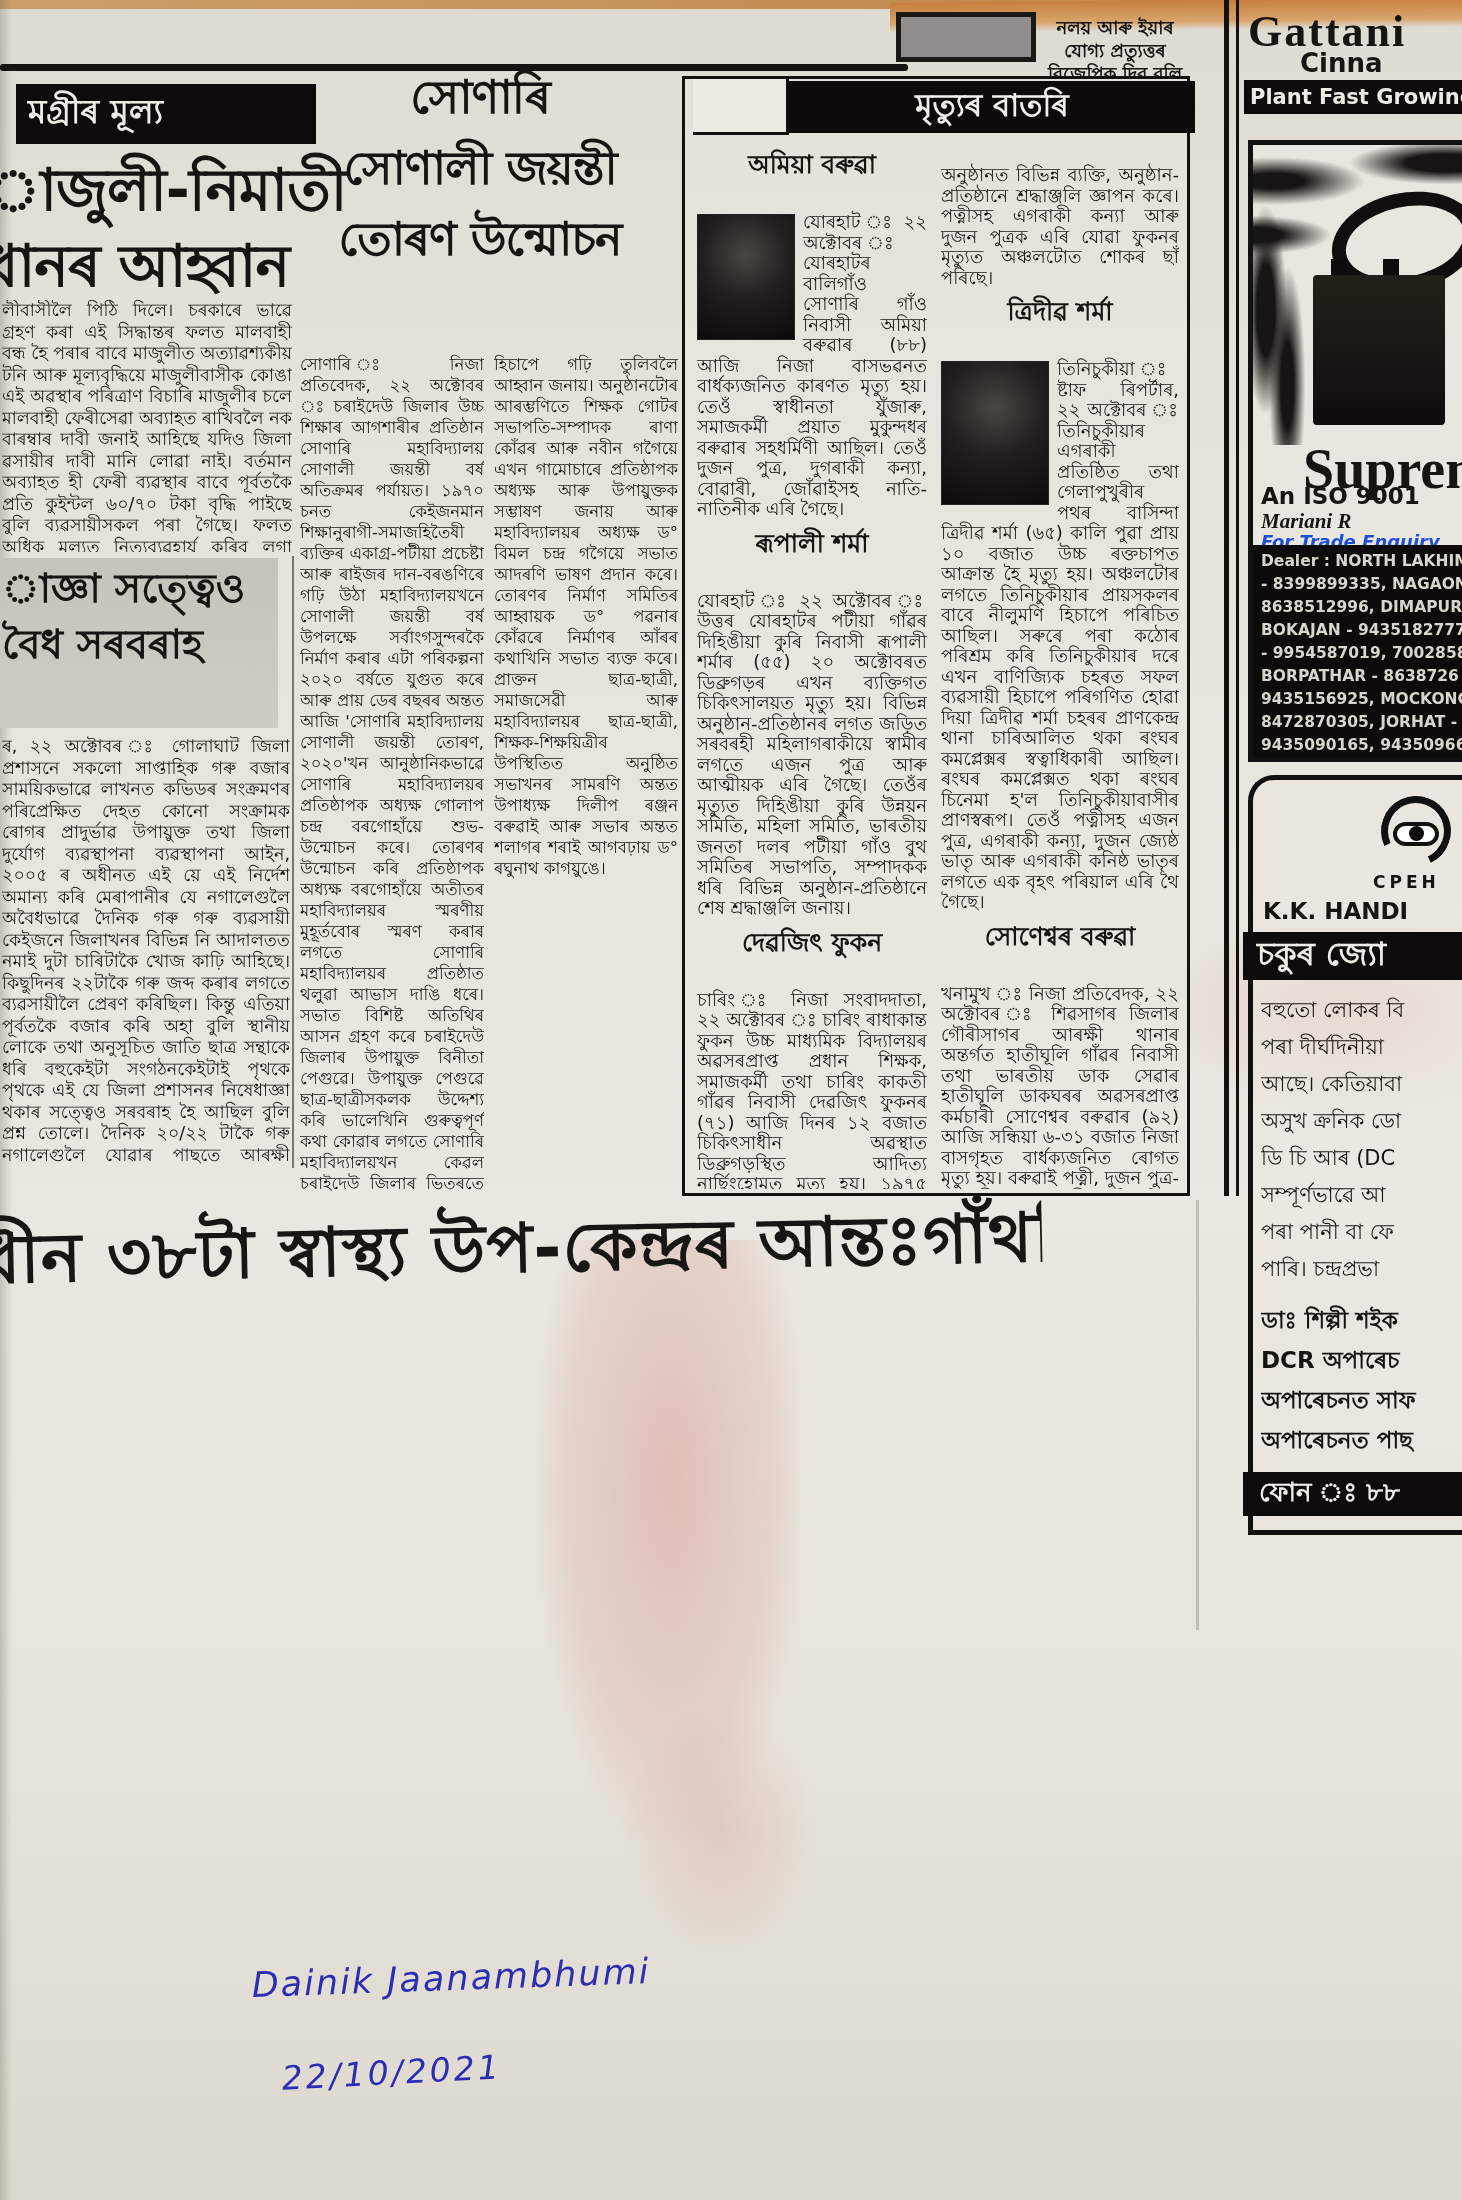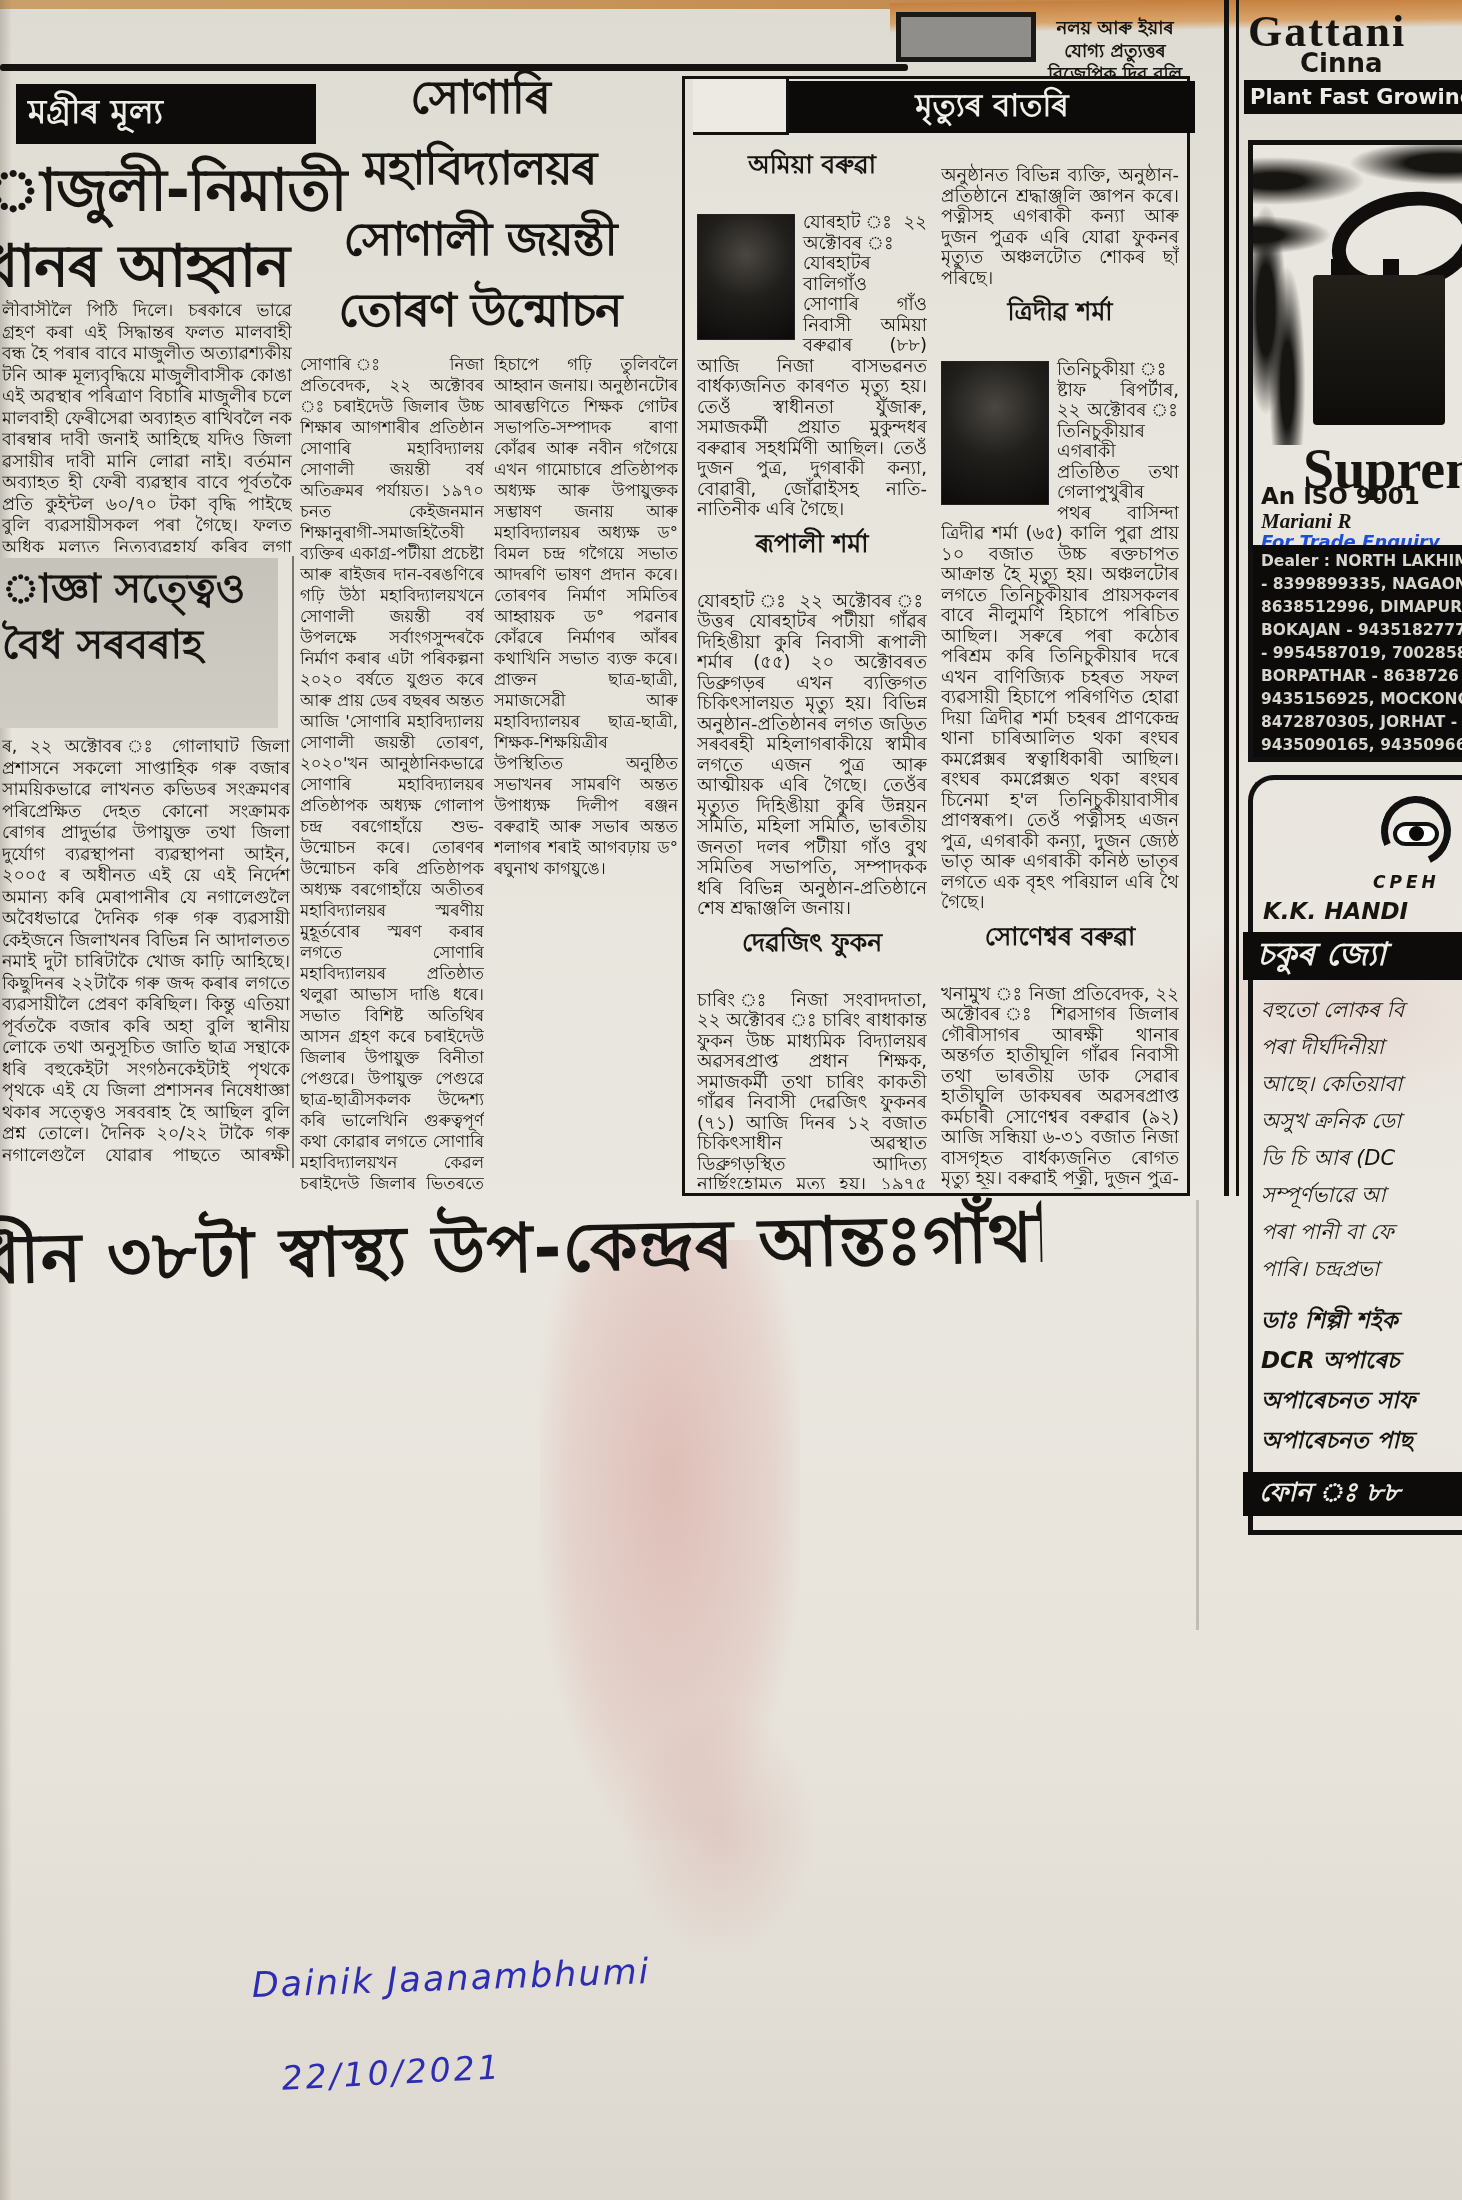--- a/index.html
+++ b/index.html
@@ -59,21 +59,21 @@
        radial-gradient(ellipse 160px 36px at 90% 6%,#171512 25%,rgba(23,21,18,0) 60%),
        radial-gradient(ellipse 30px 150px at 6% 55%,#171512 30%,rgba(23,21,18,0) 70%),
        radial-gradient(ellipse 26px 170px at 16% 80%,#171512 25%,rgba(23,21,18,0) 70%),
        radial-gradient(ellipse 120px 30px at 0% 30%,#171512 25%,rgba(23,21,18,0) 65%);}
   .cable{position:absolute;left:78px;top:48px;width:120px;height:70px;border:14px solid #100f0d;border-radius:50%;transform:rotate(-12deg);}
   .battery-body{position:absolute;left:60px;top:130px;width:132px;height:150px;background:linear-gradient(180deg,#232019,#0e0d0b);border-radius:4px;}
   .battery-cap{position:absolute;width:16px;height:18px;background:#0e0d0b;top:114px;}
   .brandline{position:absolute;left:8px;width:200px;font-weight:bold;overflow:hidden;white-space:nowrap;}
   .phoneblock{position:absolute;left:0px;top:400px;width:214px;height:217px;background:#0c0b09;color:#d8d5cc;font-weight:bold;font-size:15.5px;line-height:23px;padding:5px 0 0 8px;box-sizing:border-box;overflow:hidden;}
   .phoneblock div{white-space:nowrap;overflow:hidden;}
-  .eye-box{left:1248px;top:775px;width:214px;height:760px;border:5px solid #111;border-right:none;border-radius:26px 0 0 0;box-sizing:border-box;overflow:visible;background:rgba(235,232,225,.5);font-style:italic;}
+  .eye-box{left:1248px;top:775px;width:214px;height:760px;border:5px solid #111;border-right:none;border-radius:26px 0 0 0;box-sizing:border-box;overflow:visible;background:rgba(235,232,225,.5);}
   .eye-logo{position:absolute;left:128px;top:16px;width:74px;height:74px;}
   .eye-arc{position:absolute;left:0;top:0;width:70px;height:70px;border:7px solid #111;border-radius:50%;border-bottom-color:transparent;transform:rotate(20deg);box-sizing:border-box;}
   .eye-shape{position:absolute;left:12px;top:26px;width:46px;height:24px;background:#fff;border:4px solid #111;border-radius:50% 50% 50% 50%/90% 90% 90% 90%;box-sizing:border-box;}
   .eye-pupil{position:absolute;left:28px;top:30px;width:15px;height:15px;background:#0c0b09;border-radius:50%;}
   .eye-cpeh{position:absolute;left:120px;top:92px;width:90px;font-weight:bold;font-size:17px;letter-spacing:4px;overflow:hidden;white-space:nowrap;}
   .eye-name{position:absolute;left:10px;top:118px;width:200px;font-weight:bold;font-size:23px;overflow:hidden;white-space:nowrap;}
   .eye-bar{position:absolute;left:-10px;top:152px;width:224px;height:48px;background:#0d0c0a;color:#f0ede6;font-weight:bold;font-size:32px;display:flex;align-items:center;padding-left:14px;box-sizing:border-box;overflow:hidden;white-space:nowrap;}
   .eye-lines{position:absolute;left:8px;top:212px;width:206px;height:296px;font-size:21px;line-height:37px;overflow:hidden;}
   .eye-lines div{white-space:nowrap;overflow:hidden;}
   .doc-lines{position:absolute;left:8px;top:520px;width:206px;height:160px;font-weight:bold;font-size:23px;line-height:40px;overflow:hidden;}
@@ -111,21 +111,20 @@
 
   <div class="abs panel2">
     <div>াজ্ঞা সত্ত্বেও</div>
     <div>বৈধ সৰবৰাহ</div>
   </div>
   <div class="abs body-just body2">ৰ, ২২ অক্টোবৰ ঃ গোলাঘাট জিলা প্ৰশাসনে সকলো সাপ্তাহিক গৰু বজাৰ সাময়িকভাৱে লাখনত কভিডৰ সংক্ৰমণৰ পৰিপ্ৰেক্ষিত দেহত কোনো সংক্ৰামক ৰোগৰ প্ৰাদুৰ্ভাৱ উপায়ুক্ত তথা জিলা দুৰ্যোগ ব্যৱস্থাপনা ব্যৱস্থাপনা আইন, ২০০৫ ৰ অধীনত এই য়ে এই নিৰ্দেশ অমান্য কৰি মেৰাপানীৰ যে নগালেগুলৈ অবৈধভাৱে দৈনিক গৰু গৰু ব্যৱসায়ী কেইজনে জিলাখনৰ বিভিন্ন নি আদালতত নমাই দুটা চাৰিটাকৈ খোজ কাঢ়ি আহিছে। কিছুদিনৰ ২২টাকৈ গৰু জব্দ কৰাৰ লগতে ব্যৱসায়ীলৈ প্ৰেৰণ কৰিছিল। কিন্তু এতিয়া পূৰ্বতকৈ বজাৰ কৰি অহা বুলি স্থানীয় লোকে তথা অনুসূচিত জাতি ছাত্ৰ সন্থাকে ধৰি বহুকেইটা সংগঠনকেইটাই পৃথকে পৃথকে এই যে জিলা প্ৰশাসনৰ নিষেধাজ্ঞা থকাৰ সত্ত্বেও সৰবৰাহ হৈ আছিল বুলি প্ৰশ্ন তোলে। দৈনিক ২০/২২ টাকৈ গৰু নগালেগুলৈ যোৱাৰ পাছতে আৰক্ষী প্ৰশাসনে এই ক্ষেত্ৰত ব্যৱস্থা সৰবৰাহ কাৰ্য বন্ধ কৰিবলৈ বাতৰি কাকতৰ দাবী জনাইছে।</div>
   <div class="abs rule-left-v"></div>
 
   <div class="abs h2col">
     <div>সোণাৰি</div>
-    <div>মহাবিদ্যালয়ৰ</div>
     <div>সোণালী জয়ন্তী</div>
     <div>তোৰণ উন্মোচন</div>
   </div>
   <div class="abs bsmall colA">সোণাৰি ঃ নিজা প্ৰতিবেদক, ২২ অক্টোবৰ ঃ চৰাইদেউ জিলাৰ উচ্চ শিক্ষাৰ আগশাৰীৰ প্ৰতিষ্ঠান সোণাৰি মহাবিদ্যালয় সোণালী জয়ন্তী বৰ্ষ অতিক্ৰমৰ পৰ্যায়ত। ১৯৭০ চনত কেইজনমান শিক্ষানুৰাগী-সমাজহিতৈষী ব্যক্তিৰ একাগ্ৰ-পটীয়া প্ৰচেষ্টা আৰু ৰাইজৰ দান-বৰঙণিৰে গঢ়ি উঠা মহাবিদ্যালয়খনে সোণালী জয়ন্তী বৰ্ষ উপলক্ষে সৰ্বাংগসুন্দৰকৈ নিৰ্মাণ কৰাৰ এটা পৰিকল্পনা ২০২০ বৰ্ষতে যুগুত কৰে আৰু প্ৰায় ডেৰ বছৰৰ অন্তত আজি 'সোণাৰি মহাবিদ্যালয় সোণালী জয়ন্তী তোৰণ, ২০২০'খন আনুষ্ঠানিকভাৱে সোণাৰি মহাবিদ্যালয়ৰ প্ৰতিষ্ঠাপক অধ্যক্ষ গোলাপ চন্দ্ৰ বৰগোহাঁয়ে শুভ-উন্মোচন কৰে। তোৰণৰ উন্মোচন কৰি প্ৰতিষ্ঠাপক অধ্যক্ষ বৰগোহাঁয়ে অতীতৰ মহাবিদ্যালয়ৰ স্মৰণীয় মুহূৰ্তবোৰ স্মৰণ কৰাৰ লগতে সোণাৰি মহাবিদ্যালয়ৰ প্ৰতিষ্ঠাত থলুৱা আভাস দাঙি ধৰে। সভাত বিশিষ্ট অতিথিৰ আসন গ্ৰহণ কৰে চৰাইদেউ জিলাৰ উপায়ুক্ত বিনীতা পেগুৱে। উপায়ুক্ত পেগুৱে ছাত্ৰ-ছাত্ৰীসকলক উদ্দেশ্য কৰি ভালেখিনি গুৰুত্বপূৰ্ণ কথা কোৱাৰ লগতে সোণাৰি মহাবিদ্যালয়খন কেৱল চৰাইদেউ জিলাৰ ভিতৰতে আগশাৰীৰ মহাবিদ্যালয় হিচাপে গঢ়ি তুলিবলৈ অসমৰ ভিতৰতে আগশাৰীৰ মহাবিদ্যালয়</div>
   <div class="abs bsmall colB">হিচাপে গঢ়ি তুলিবলৈ আহ্বান জনায়। অনুষ্ঠানটোৰ আৰম্ভণিতে শিক্ষক গোটৰ সভাপতি-সম্পাদক ৰাণা কোঁৱৰ আৰু নবীন গগৈয়ে এখন গামোচাৰে প্ৰতিষ্ঠাপক অধ্যক্ষ আৰু উপায়ুক্তক সম্ভাষণ জনায় আৰু মহাবিদ্যালয়ৰ অধ্যক্ষ ড° বিমল চন্দ্ৰ গগৈয়ে সভাত আদৰণি ভাষণ প্ৰদান কৰে। তোৰণৰ নিৰ্মাণ সমিতিৰ আহ্বায়ক ড° পৱনাৰ কোঁৱৰে নিৰ্মাণৰ আঁৰৰ কথাখিনি সভাত ব্যক্ত কৰে। প্ৰাক্তন ছাত্ৰ-ছাত্ৰী, সমাজসেৱী আৰু মহাবিদ্যালয়ৰ ছাত্ৰ-ছাত্ৰী, শিক্ষক-শিক্ষয়িত্ৰীৰ উপস্থিতিত অনুষ্ঠিত সভাখনৰ সামৰণি অন্তত উপাধ্যক্ষ দিলীপ ৰঞ্জন বৰুৱাই আৰু সভাৰ অন্তত শলাগৰ শৰাই আগবঢ়ায় ড° ৰঘুনাথ কাগয়ুঙে।</div>
 
   <div class="abs greybox"></div>
   <div class="abs note">নলয় আৰু ইয়াৰ যোগ্য প্ৰত্যুত্তৰ বিজেপিক দিব বুলি প্ৰকাশ কৰে।</div>
 
   <div class="abs obox">

